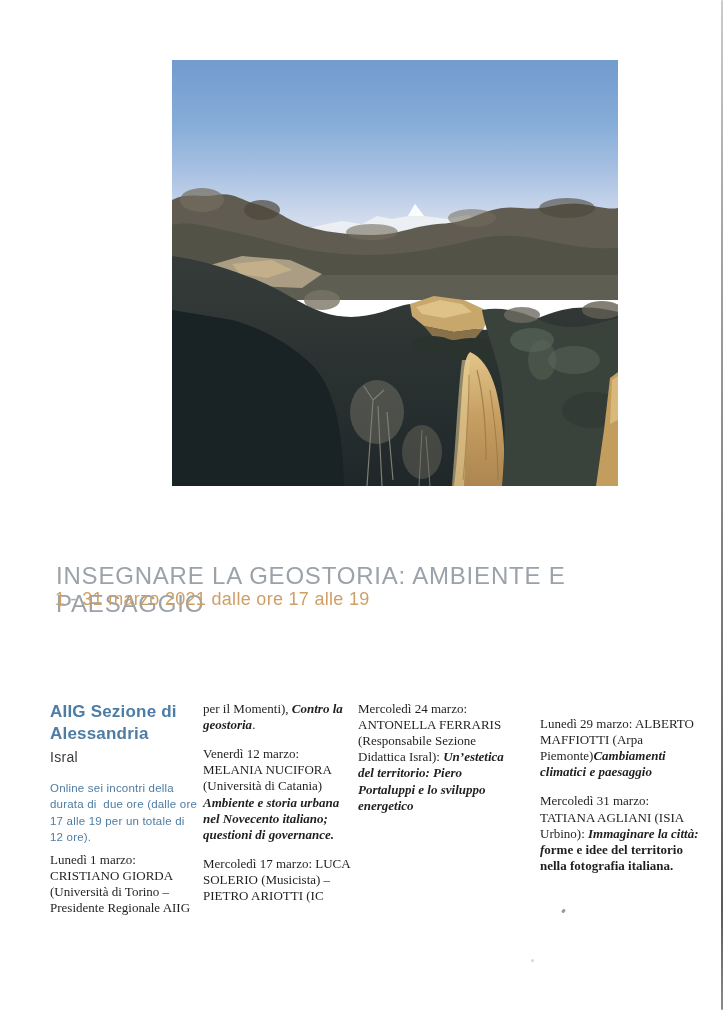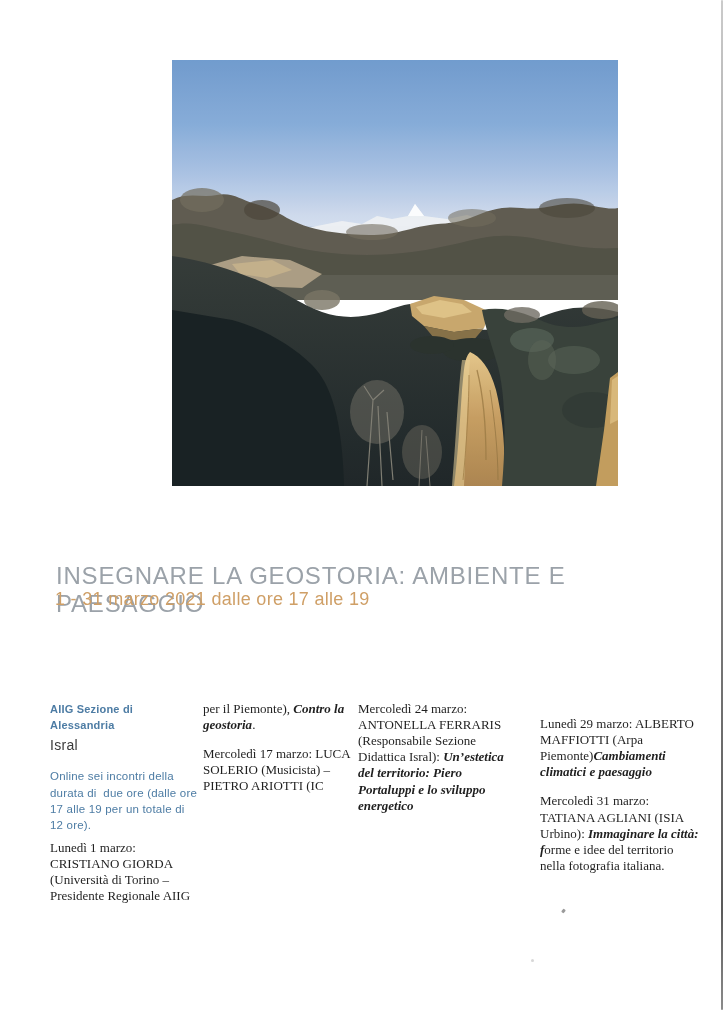--- a/index.html
+++ b/index.html
@@ -36,26 +36,26 @@
   .col2{left:203px;width:156px;}
   .col3{left:358px;width:157px;}
   .col4{left:540px;width:162px;padding-top:15px;}
 
   .col p{margin:0 0 13px 0;font-family:"Liberation Serif",serif;font-size:13px;line-height:1.24;color:#1f1f1f;}
   .col p.org-name{margin:0 0 3px 0;}
   .col p.org-sub{margin:0 0 14px 0;}
   .col p.course-info{margin:12px 0 7px 0;}
 
   .run{white-space:pre-wrap;}
-  .run.accent-bold{font-family:"Liberation Sans",sans-serif;font-size:11px;line-height:1.3;font-weight:700;color:#4d7ca4;letter-spacing:.2px;}
+  .run.accent-bold{font-family:"Liberation Sans",sans-serif;font-size:17px;line-height:1.3;font-weight:700;color:#4d7ca4;letter-spacing:.2px;}
   .run.sans-dark{font-family:"Liberation Sans",sans-serif;font-size:14px;line-height:1.3;font-weight:400;color:#3a3a3a;letter-spacing:.3px;}
   .run.accent{font-family:"Liberation Sans",sans-serif;font-size:11.5px;line-height:1.28;font-weight:400;color:#4d7ca4;letter-spacing:.2px;}
   .run.serif{font-family:"Liberation Serif",serif;}
   .run.serif-bold-italic{font-family:"Liberation Serif",serif;font-weight:700;font-style:italic;}
-  .run.serif-bold{font-family:"Liberation Serif",serif;font-weight:400;}
+  .run.serif-bold{font-family:"Liberation Serif",serif;font-weight:700;}
 </style>
 </head>
 <body>
 
 <div class="page">
 
   <div class="photo-wrap">
     <svg viewBox="0 0 446 426" preserveAspectRatio="none">
       <defs>
         <linearGradient id="sky" x1="0" y1="0" x2="0" y2="200" gradientUnits="userSpaceOnUse">
@@ -157,21 +157,22 @@
   <div class="subtitle">1 - 31 marzo 2021 dalle ore 17 alle 19</div>
 
   <div class="cols">
     <div class="col col1">
         <p class="org-name"><span class="run accent-bold">AIIG Sezione di Alessandria</span></p>
         <p class="org-sub"><span class="run sans-dark">Isral</span></p>
         <p class="course-info"><span class="run accent">Online sei incontri della durata di  due ore (dalle ore 17 alle 19 per un totale di 12 ore).</span></p>
         <p class="event"><span class="run serif">Lunedì 1 marzo: CRISTIANO GIORDA (Università di Torino – Presidente Regionale AIIG</span></p>
       </div>
     <div class="col col2">
-        <p class="event-continuation"><span class="run serif">per il Piemonte), </span><span class="run serif-bold-italic">Contro la geostoria</span><span class="run serif">.</span></p>
+        <p class="event-continuation"><span class="run serif">per il Momenti), </span><span class="run serif-bold-italic">Contro la geostoria</span><span class="run serif">.</span></p>
+        <p class="event"><span class="run serif">Venerdì 12 marzo: MELANIA NUCIFORA (Università di Catania) </span><span class="run serif-bold-italic">Ambiente e storia urbana nel Novecento italiano; questioni di governance.</span></p>
         <p class="event"><span class="run serif">Mercoledì 17 marzo: LUCA SOLERIO (Musicista) – PIETRO ARIOTTI (IC</span></p>
       </div>
     <div class="col col3">
         <p class="event"><span class="run serif">Mercoledì 24 marzo: ANTONELLA FERRARIS (Responsabile Sezione Didattica Isral): </span><span class="run serif-bold-italic">Un’estetica del territorio: Piero Portaluppi e lo sviluppo energetico</span></p>
       </div>
     <div class="col col4">
         <p class="event"><span class="run serif">Lunedì 29 marzo: ALBERTO MAFFIOTTI (Arpa Piemonte)</span><span class="run serif-bold-italic">Cambiamenti climatici e paesaggio</span></p>
         <p class="event"><span class="run serif">Mercoledì 31 marzo: TATIANA AGLIANI (ISIA Urbino): </span><span class="run serif-bold-italic">Immaginare la città: f</span><span class="run serif-bold">orme e idee del territorio nella fotografia italiana.</span></p>
       </div>
   </div>

